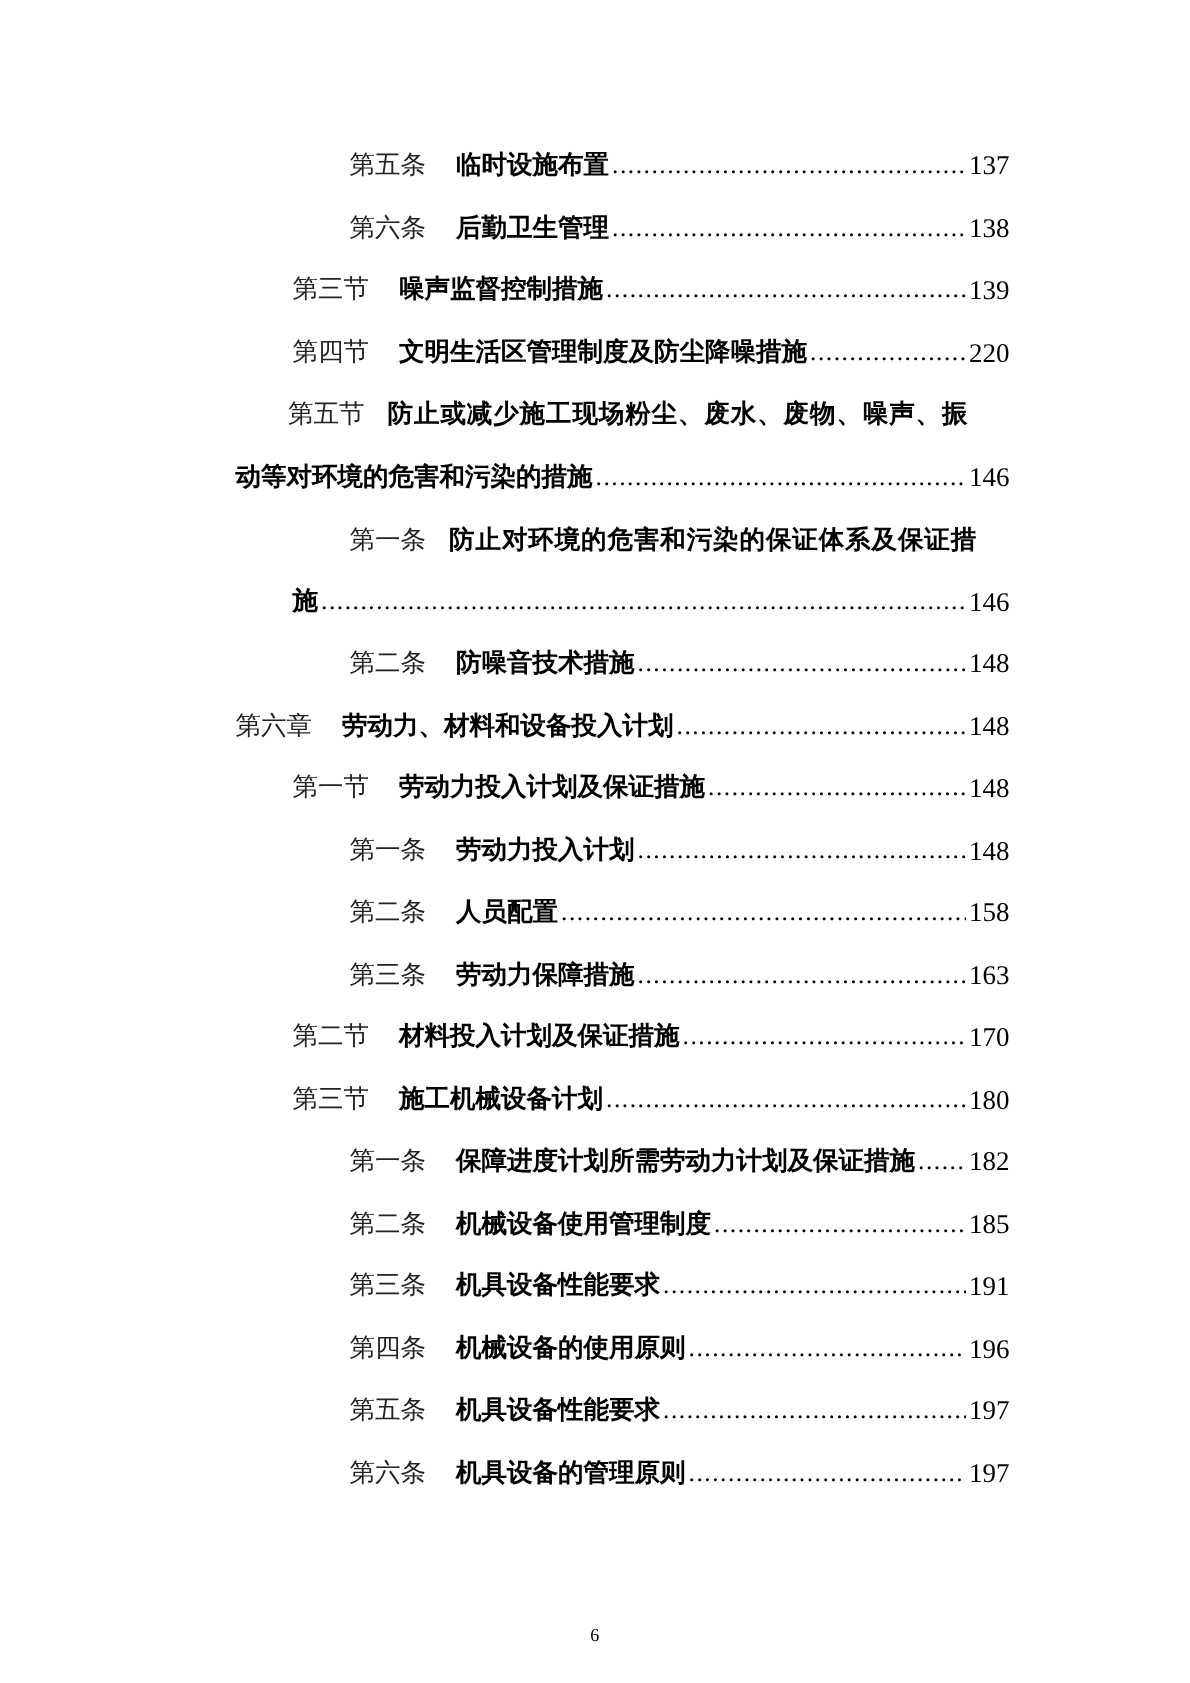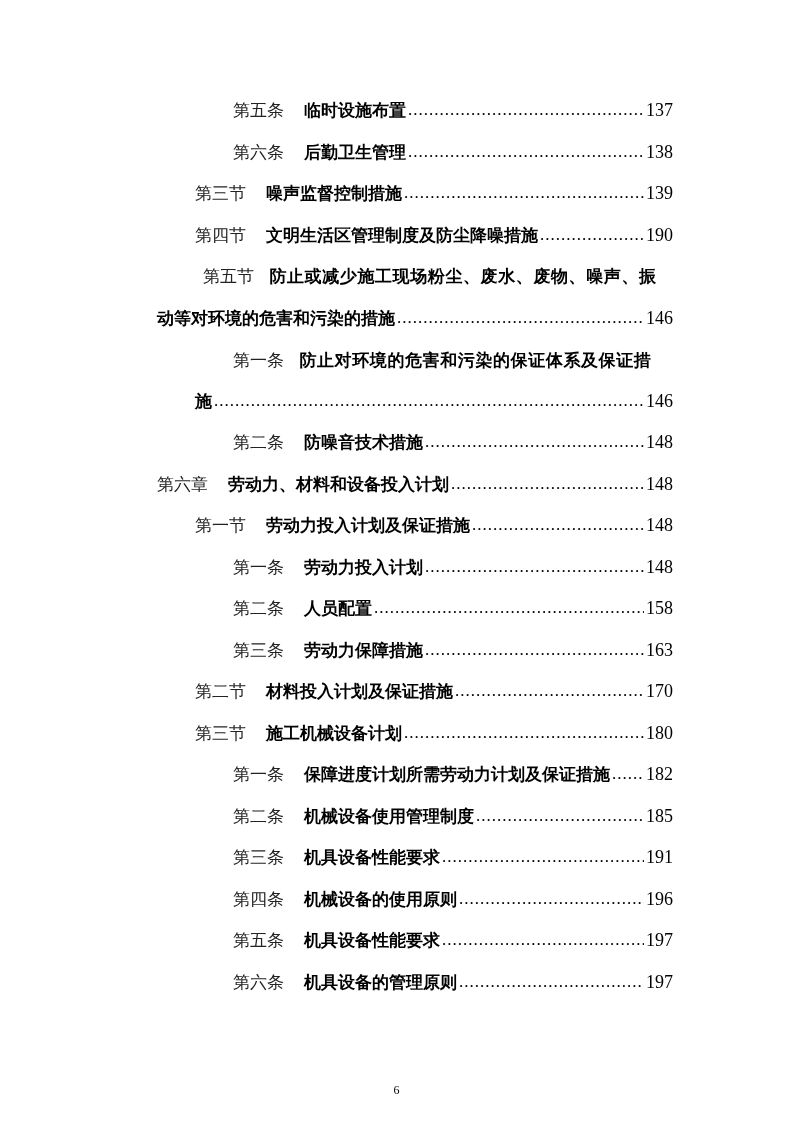--- a/index.html
+++ b/index.html
@@ -41,24 +41,24 @@
     <span class="num">第三节</span>
     <span class="title">噪声监督控制措施</span>
     <span class="dots"></span>
     <span class="page">139</span>
   </div>
 
   <div class="row" style="left:195px; top:223px; width:478px;">
     <span class="num">第四节</span>
     <span class="title">文明生活区管理制度及防尘降噪措施</span>
     <span class="dots"></span>
-    <span class="page">190</span>
+    <span class="page">220</span>
   </div>
 
-  <div class="wrap-line" style="left:203px; top:264px;">
+  <div class="wrap-line" style="left:192px; top:264px;">
     <span class="num">第五节</span>
     <span class="title">防止或减少施工现场粉尘、废水、废物、噪声、振</span>
   </div>
   <div class="row" style="left:157px; top:306px; width:516px;">
     <span class="title" style="margin-left:0">动等对环境的危害和污染的措施</span>
     <span class="dots"></span>
     <span class="page">146</span>
   </div>
 
   <div class="wrap-line" style="left:233px; top:348px;">

